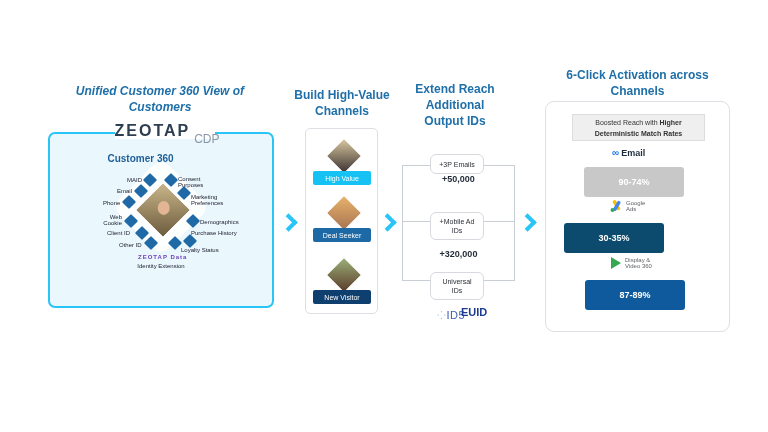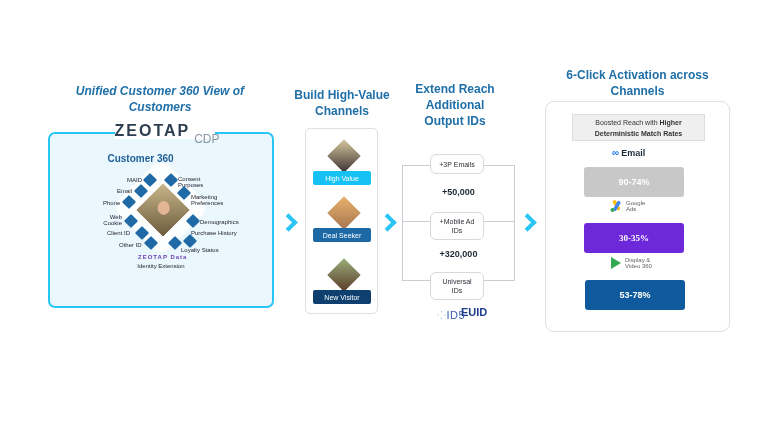--- a/index.html
+++ b/index.html
@@ -105,21 +105,21 @@
 <div class="abs aud-btn" style="left:313px;top:228px;background:#1d69a6;">Deal Seeker</div>
 
 <div class="abs aud-photo" style="left:330px;top:261px;background:linear-gradient(135deg,#9bb07a,#5a3a28);"></div>
 <div class="abs aud-btn" style="left:313px;top:290px;background:#0e3f6e;">New Visitor</div>
 
 <div class="abs title" style="left:405px;top:81px;width:100px;">Extend Reach Additional Output IDs</div>
 <div class="abs reach-lines"></div>
 <div class="abs mid-line"></div>
 
 <div class="abs pill" style="left:430px;top:154px;width:54px;height:20px;">+3P Emails</div>
-<div class="abs count" style="left:402px;top:187px;">+50,000</div>
+<div class="abs count" style="left:402px;top:174px;">+50,000</div>
 <div class="abs pill" style="left:430px;top:212px;width:54px;height:28px;padding:0 8px;">+Mobile Ad IDs</div>
 <div class="abs count" style="left:402px;top:249px;">+320,000</div>
 <div class="abs pill" style="left:430px;top:272px;width:54px;height:28px;padding:0 10px;">Universal IDs</div>
 
 <div class="abs id5"><span style="color:#9ecbe8;">⁘</span><span>ID5</span></div>
 <div class="abs euid">EUID</div>
 
 <div class="abs title" style="left:555px;top:67px;width:165px;">6-Click Activation across Channels</div>
 <div class="abs act-box"></div>
 <div class="abs boost">
@@ -134,19 +134,19 @@
 <div class="abs rate" style="left:584px;top:167px;background:#c8c8c8;">90-74%</div>
 
 <div class="abs gads">
   <svg class="gads-mark" viewBox="0 0 12 12">
       <rect x="5" y="0" width="3.5" height="11" rx="1.7" transform="rotate(-30 6 6)" fill="#fbbc04"></rect>
       <rect x="5" y="0" width="3.5" height="11" rx="1.7" transform="rotate(30 6 6)" fill="#4285f4"></rect>
       <circle cx="2.5" cy="10" r="2" fill="#34a853"></circle>
     </svg>
   <div class="gtxt" style="width:26px;">Google Ads</div>
 </div>
-<div class="abs rate" style="left:584px;top:223px;background:#6d28d9;font-family:Liberation Serif, serif;">30-35%</div>
+<div class="abs rate" style="left:564px;top:223px;background:#0c4a6e;">30-35%</div>
 
 <div class="abs dv">
   <div class="dv-mark"></div>
   <div class="gtxt" style="width:36px;">Display &amp; Video 360</div>
 </div>
-<div class="abs rate" style="left:585px;top:280px;background:#0e5a9c;">53-78%</div>
+<div class="abs rate" style="left:585px;top:280px;background:#0e5a9c;">87-89%</div>
 
 </body></html>

